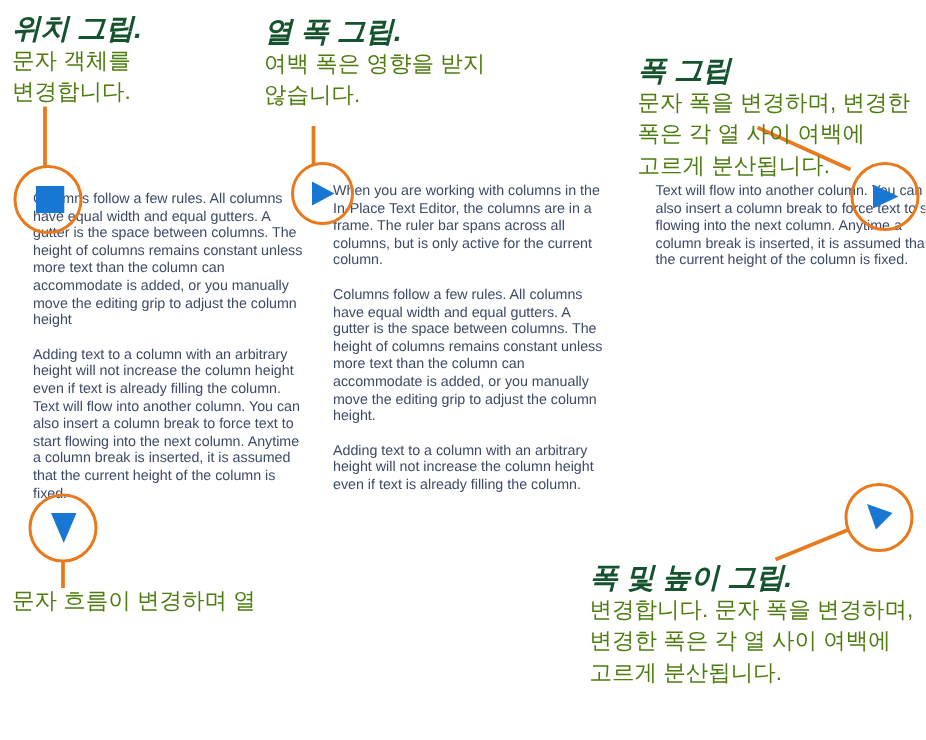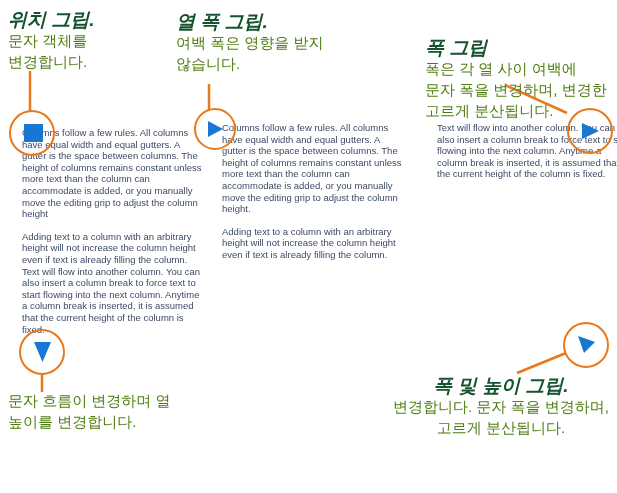--- a/index.html
+++ b/index.html
@@ -40,42 +40,43 @@
   </div>
 
   <div class="callout" style="left:176px;top:11px;">
     <div class="co-title">열 폭 그립.</div>
     <div class="co-line">여백 폭은 영향을 받지</div>
     <div class="co-line">않습니다.</div>
   </div>
 
   <div class="callout" style="left:425px;top:9px;margin-top:28px;">
     <div class="co-title">폭 그립</div>
+    <div class="co-line">문자 폭을 변경하며, 변경한</div>
     <div class="co-line">폭은 각 열 사이 여백에</div>
-    <div class="co-line">문자 폭을 변경하며, 변경한</div>
     <div class="co-line">고르게 분산됩니다.</div>
   </div>
 
   <div class="callout" style="left:8px;top:390px;">
     <div class="co-line">문자 흐름이 변경하며 열</div>
-    <div class="co-line">높이를 변경합니다.</div>
   </div>
 
-  <div class="callout" style="left:393px;top:375px;text-align:center;">
+  <div class="callout" style="left:393px;top:375px;">
     <div class="co-title">폭 및 높이 그립.</div>
     <div class="co-line">변경합니다. 문자 폭을 변경하며,</div>
+    <div class="co-line">변경한 폭은 각 열 사이 여백에</div>
     <div class="co-line">고르게 분산됩니다.</div>
   </div>
 
   <div class="textcol" style="left:22px;top:127px;width:183px;">
     <p>Columns follow a few rules. All columns have equal width and equal gutters. A gutter is the space between columns. The height of columns remains constant unless more text than the column can accommodate is added, or you manually move the editing grip to adjust the column height</p>
     <p>Adding text to a column with an arbitrary height will not increase the column height even if text is already filling the column. Text will flow into another column. You can also insert a column break to force text to start flowing into the next column. Anytime a column break is inserted, it is assumed that the current height of the column is fixed.</p>
   </div>
 
   <div class="textcol" style="left:222px;top:122px;width:181px;">
+    <p>When you are working with columns in the In-Place Text Editor, the columns are in a frame. The ruler bar spans across all columns, but is only active for the current column.</p>
     <p>Columns follow a few rules. All columns have equal width and equal gutters. A gutter is the space between columns. The height of columns remains constant unless more text than the column can accommodate is added, or you manually move the editing grip to adjust the column height.</p>
     <p>Adding text to a column with an arbitrary height will not increase the column height even if text is already filling the column.</p>
   </div>
 
   <div class="textcol" style="left:406px;top:122px;width:196px;margin-left:31px;">
     <p>Text will flow into another column. You can also insert a column break to force text to start flowing into the next column. Anytime a column break is inserted, it is assumed that the current height of the column is fixed.</p>
   </div>
 
   <div class="grip-circle" style="left:9px;top:110px;width:46px;height:46px;">
     <svg width="19" height="18" viewBox="0 0 19 18" style="margin-left:2px;">

